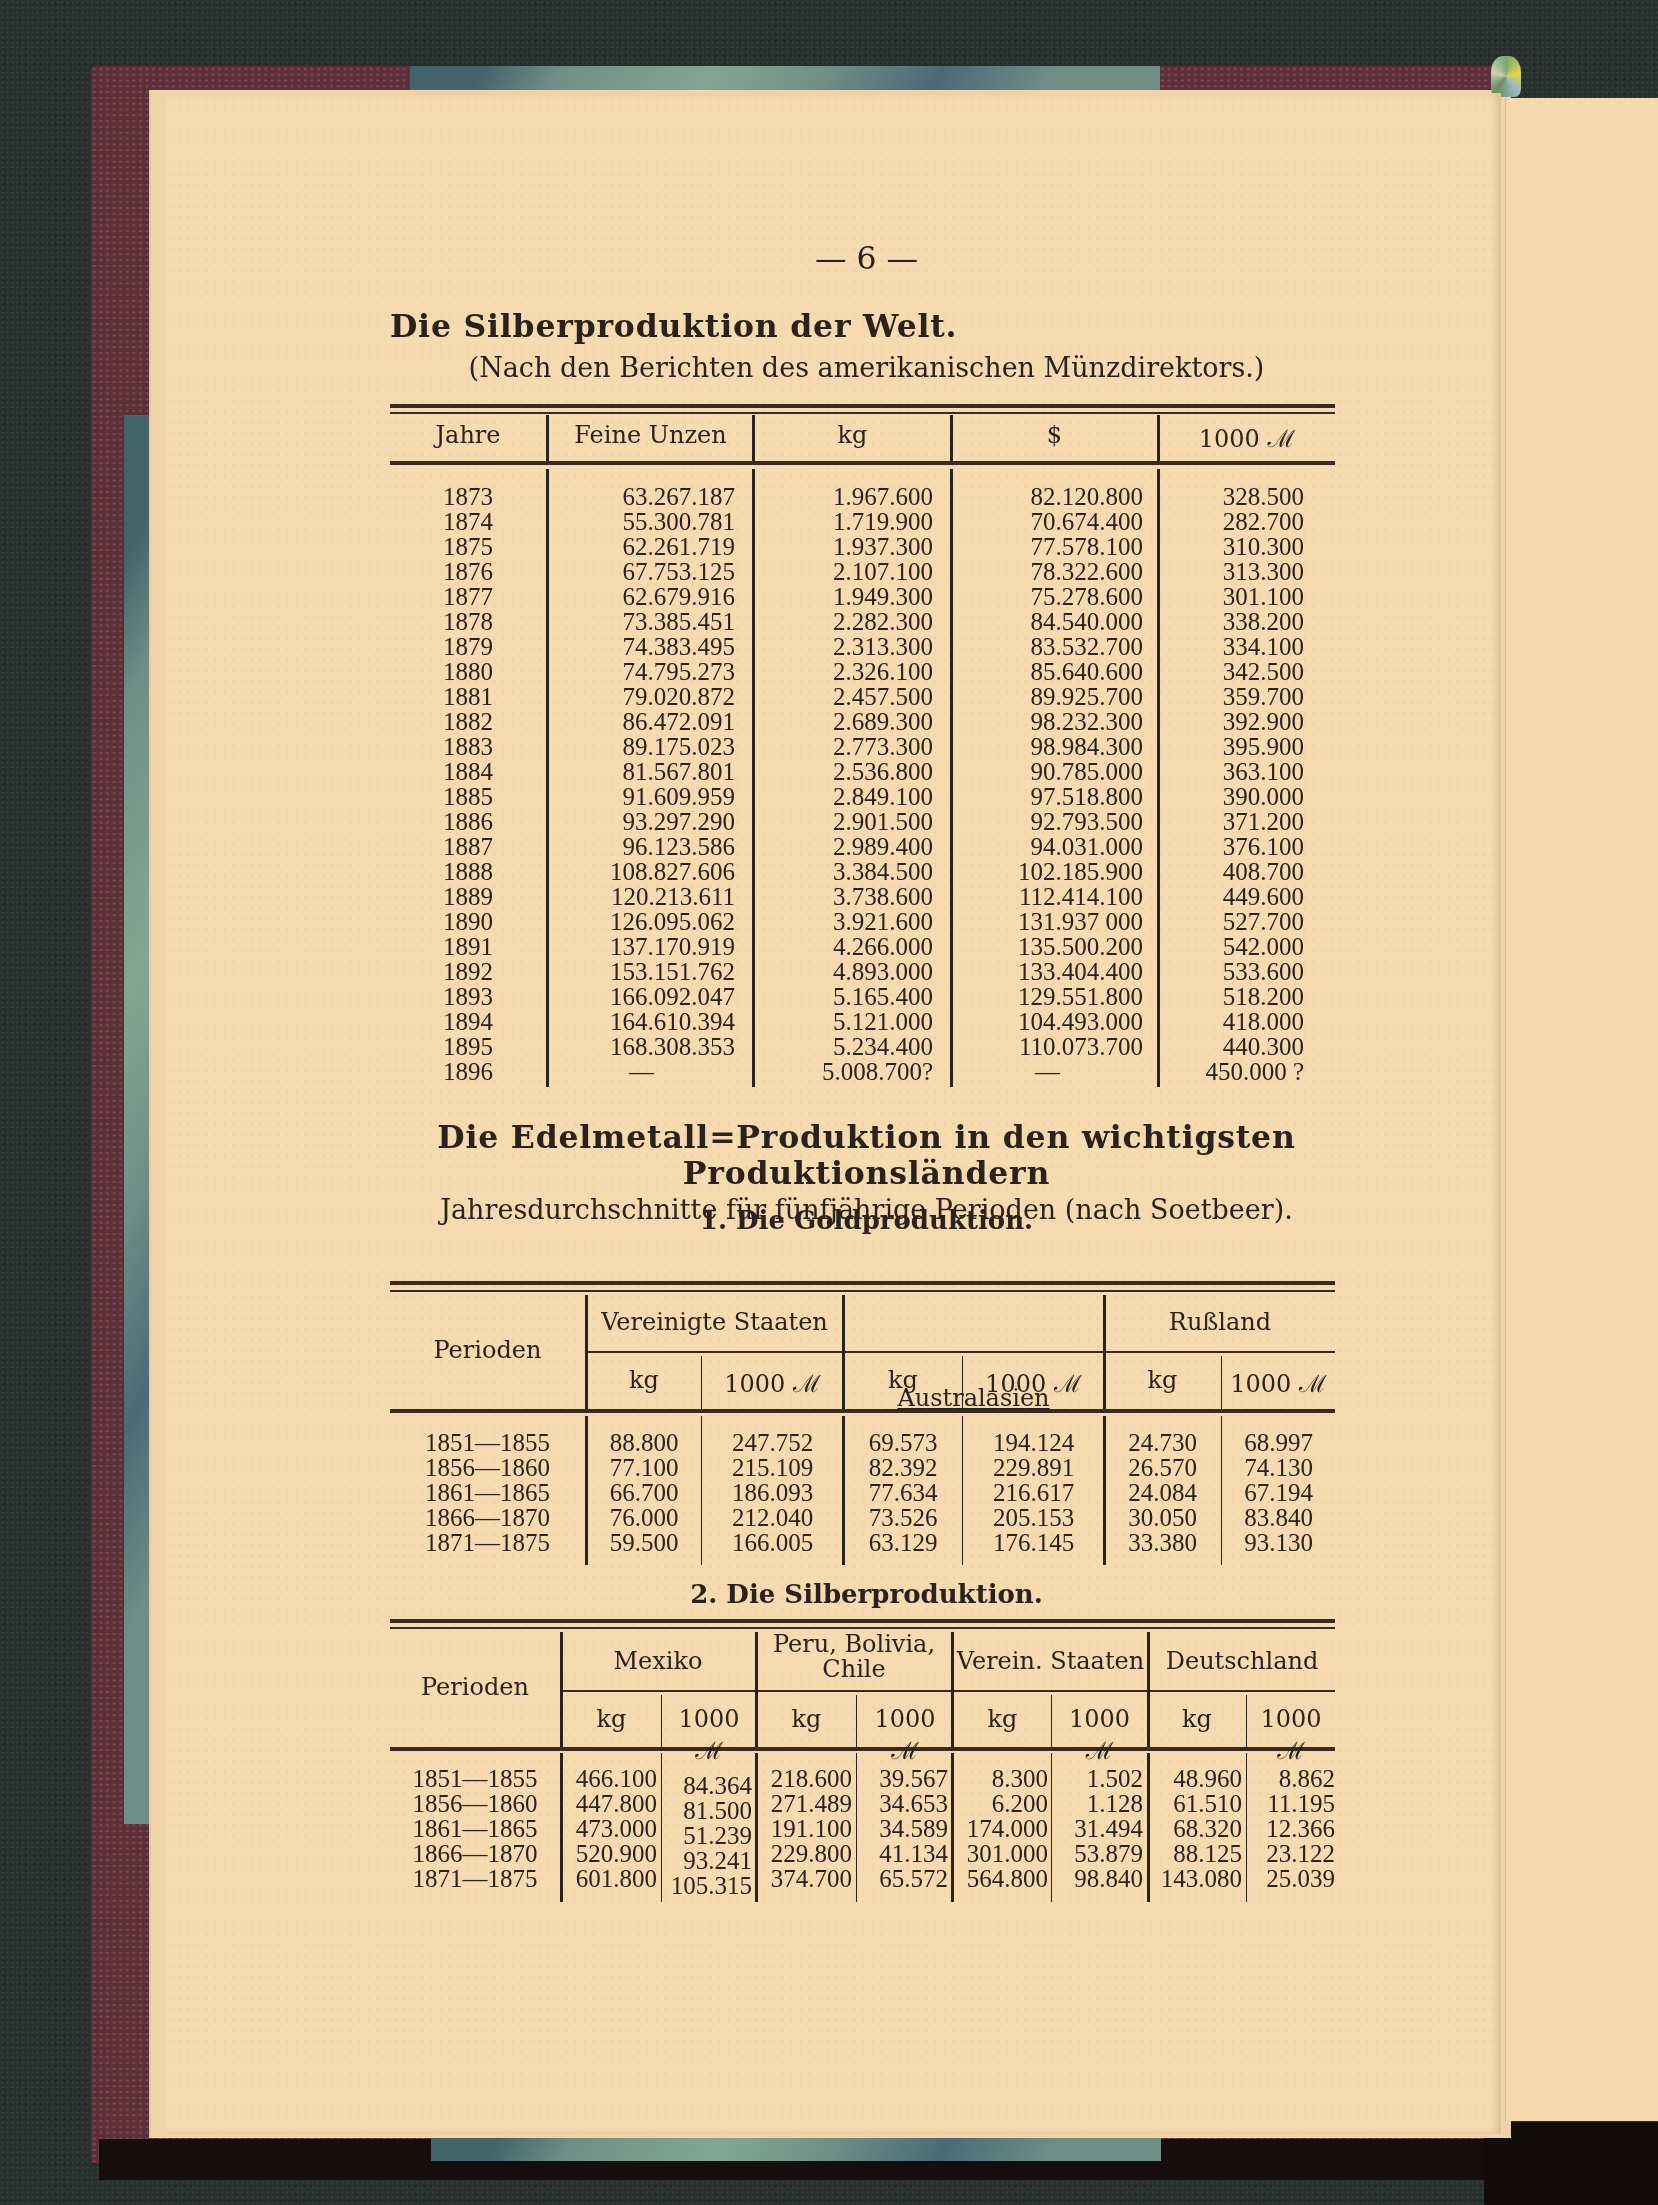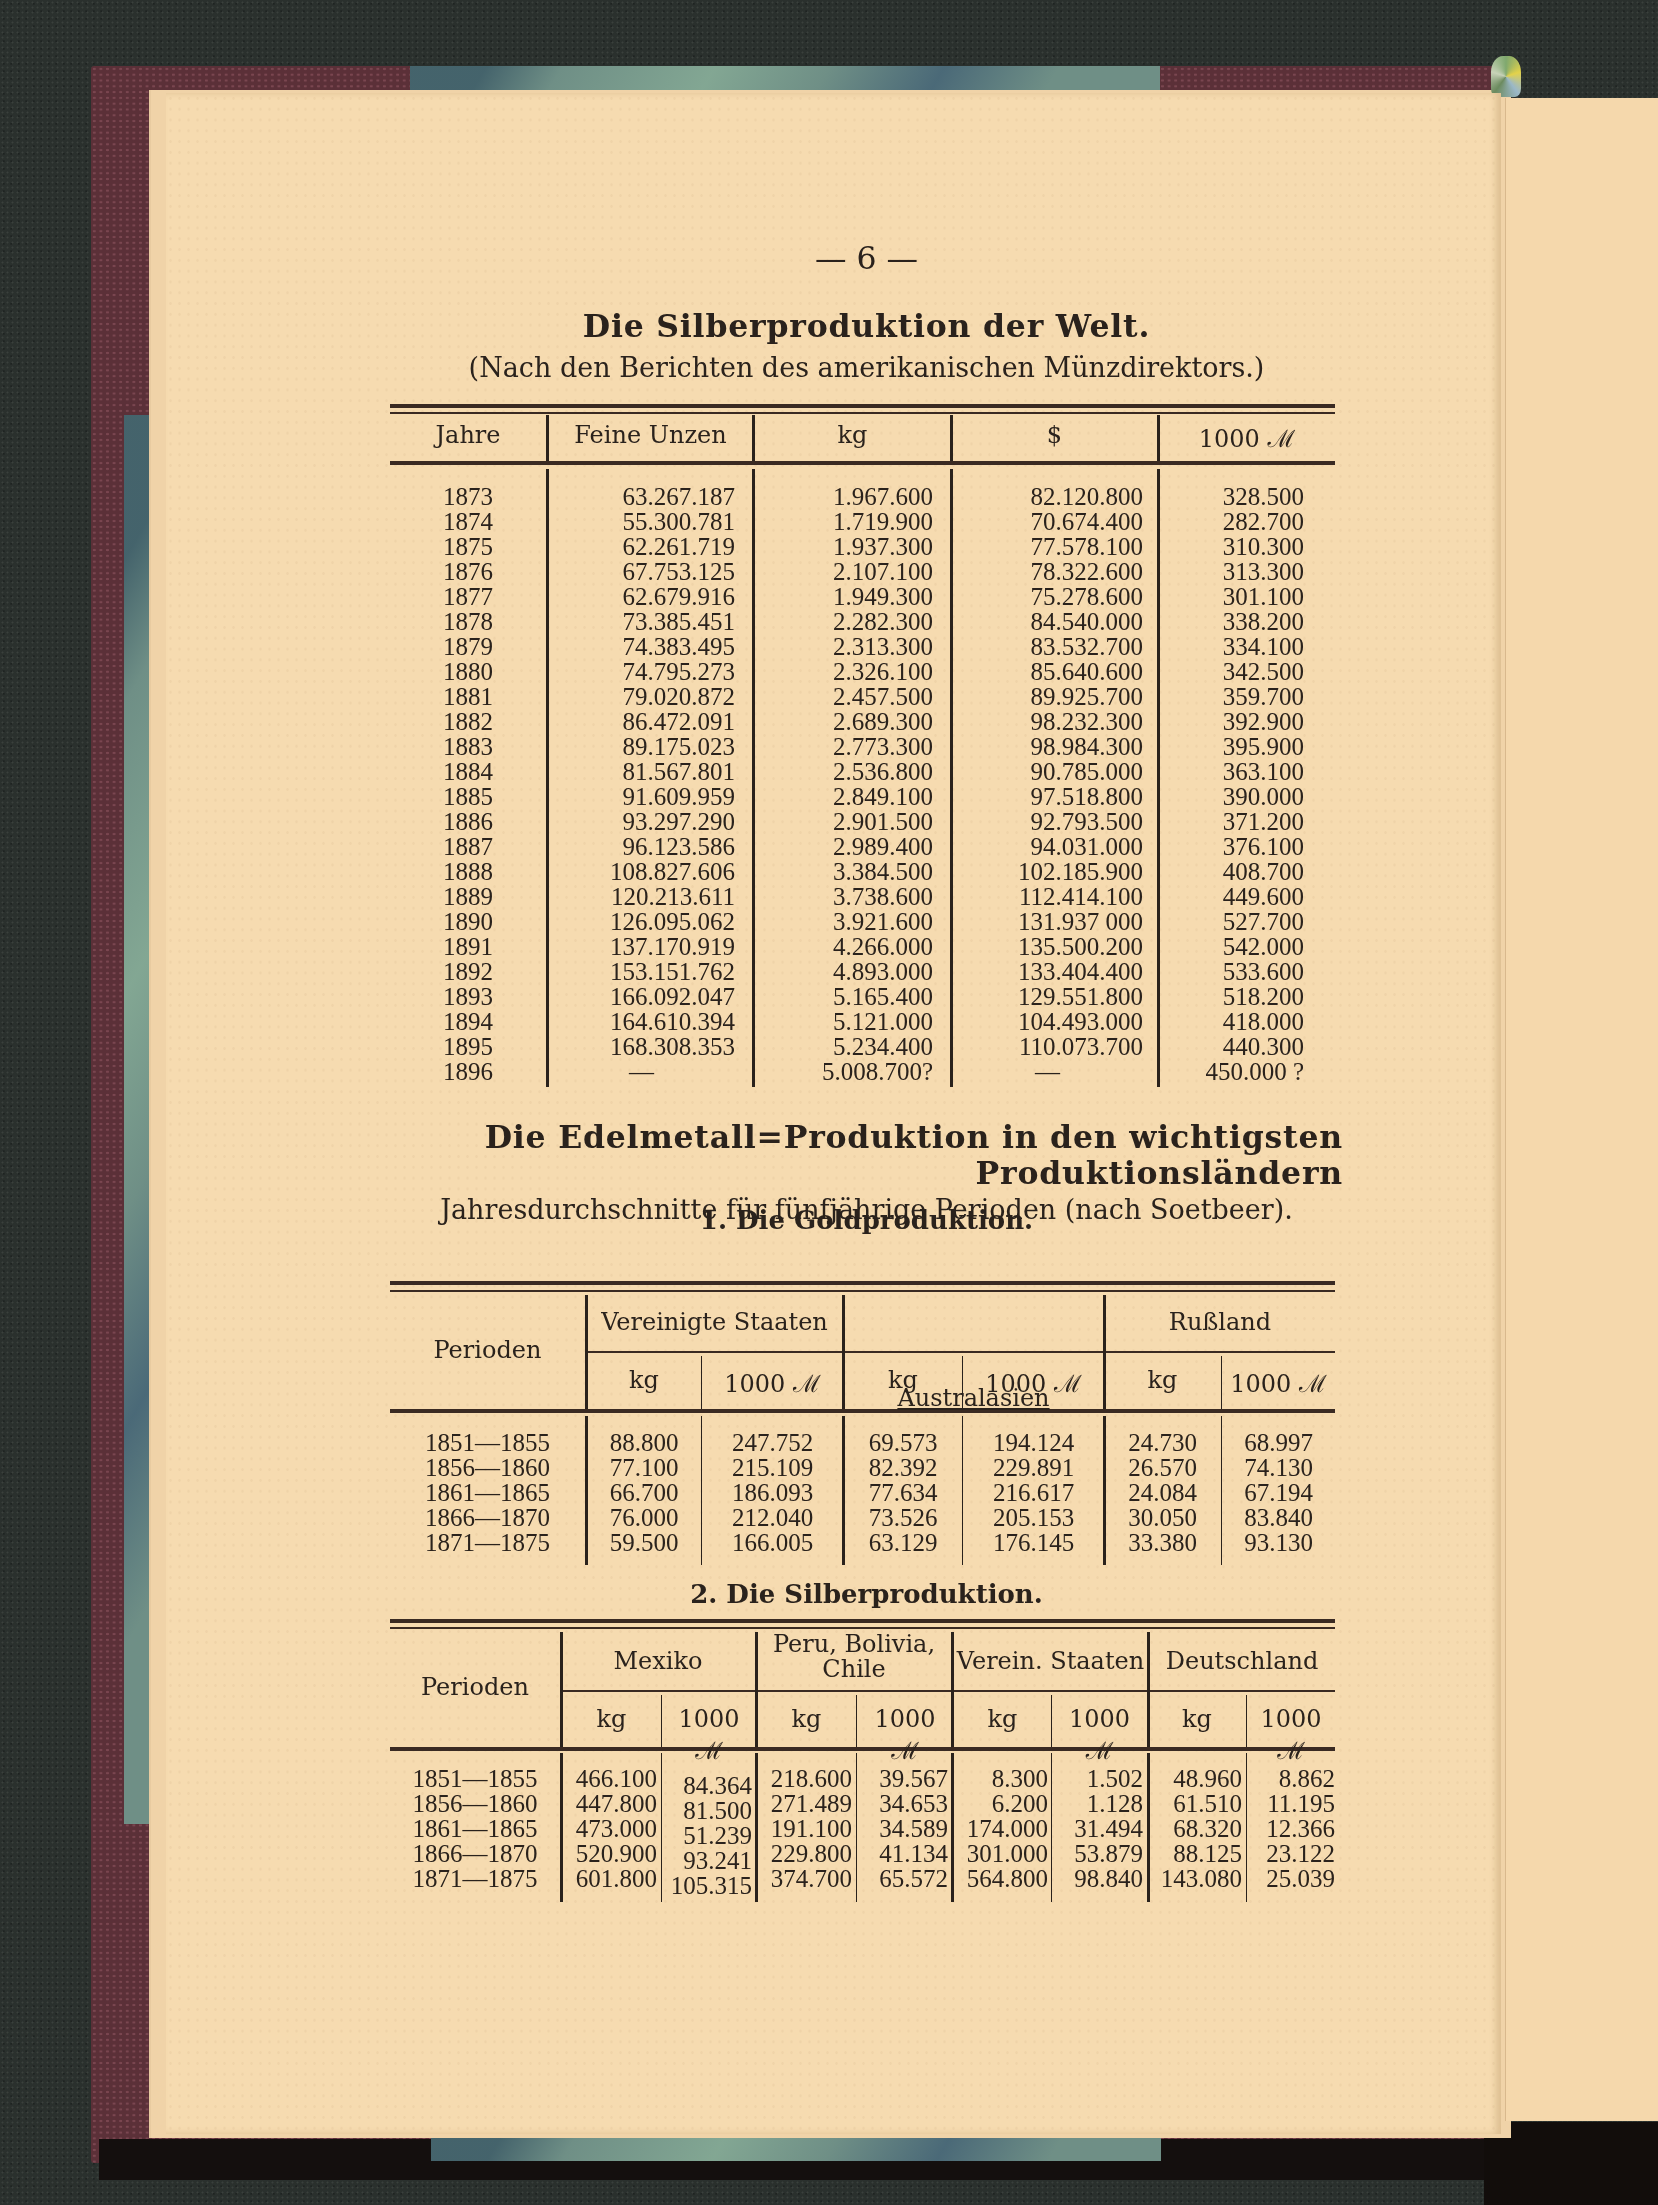--- a/index.html
+++ b/index.html
@@ -45,31 +45,31 @@
       background:#f5d8ac; border-left:1.7px solid #d9b98d;
     }
     .tassel {
       position:absolute; left:1491px; top:56px; width:30px; height:41px;
       background: conic-gradient(#7fa86e, #e3d24a, #9bb8c8, #6b8a5e, #c8d2b8, #7fa86e);
       border-radius:40% 40% 20% 20%;
     }
     .content { position:absolute; left:390px; top:0; width:953px; }
     .frak { font-family:"DejaVu Serif", serif; font-weight:bold; letter-spacing:0.8px; }
     .pagenum { position:absolute; top:240px; width:953px; text-align:center; font-size:31.5px; }
-    .title1 { position:absolute; top:307px; width:953px; text-align:center; font-size:31.5px; font-weight:bold; }
+    .title1 { position:absolute; top:307px; width:953px; text-align:left; font-size:31.5px; font-weight:bold; }
     .subtitle1 { position:absolute; top:352px; width:953px; text-align:center; font-size:27px; }
     .rule-thick { position:absolute; height:4.1px; background:#3a2a22; }
     .rule-thin { position:absolute; height:1.7px; background:#3a2a22; }
     .vline { position:absolute; width:2.5px; background:#2a221c; }
     .vline-thin { position:absolute; width:1.2px; background:#2a221c; }
     .hdr { position:absolute; text-align:center; font-size:24px; font-family:"DejaVu Serif", serif; }
     .col { position:absolute; font-size:25px; line-height:25px; font-family:"Liberation Serif", serif; white-space:pre; }
     .right { text-align:right; }
     .center { text-align:center; }
-    .title2 { position:absolute; top:1119px; width:953px; text-align:right; font-size:31.5px; font-weight:bold; line-height:36px; }
+    .title2 { position:absolute; top:1119px; width:953px; text-align:center; font-size:31.5px; font-weight:bold; line-height:36px; }
     .subtitle2 { position:absolute; top:1194px; width:953px; text-align:center; font-size:27px; }
     .subhead { position:absolute; width:953px; text-align:center; font-size:26px; font-weight:bold; }
     .row-line { display:block; height:25px; }
   </style>
 </head>
 <body>
 
 <div class="cover-left"></div>
 <div class="marble marble-top"></div>
 <div class="marble marble-spine"></div>

